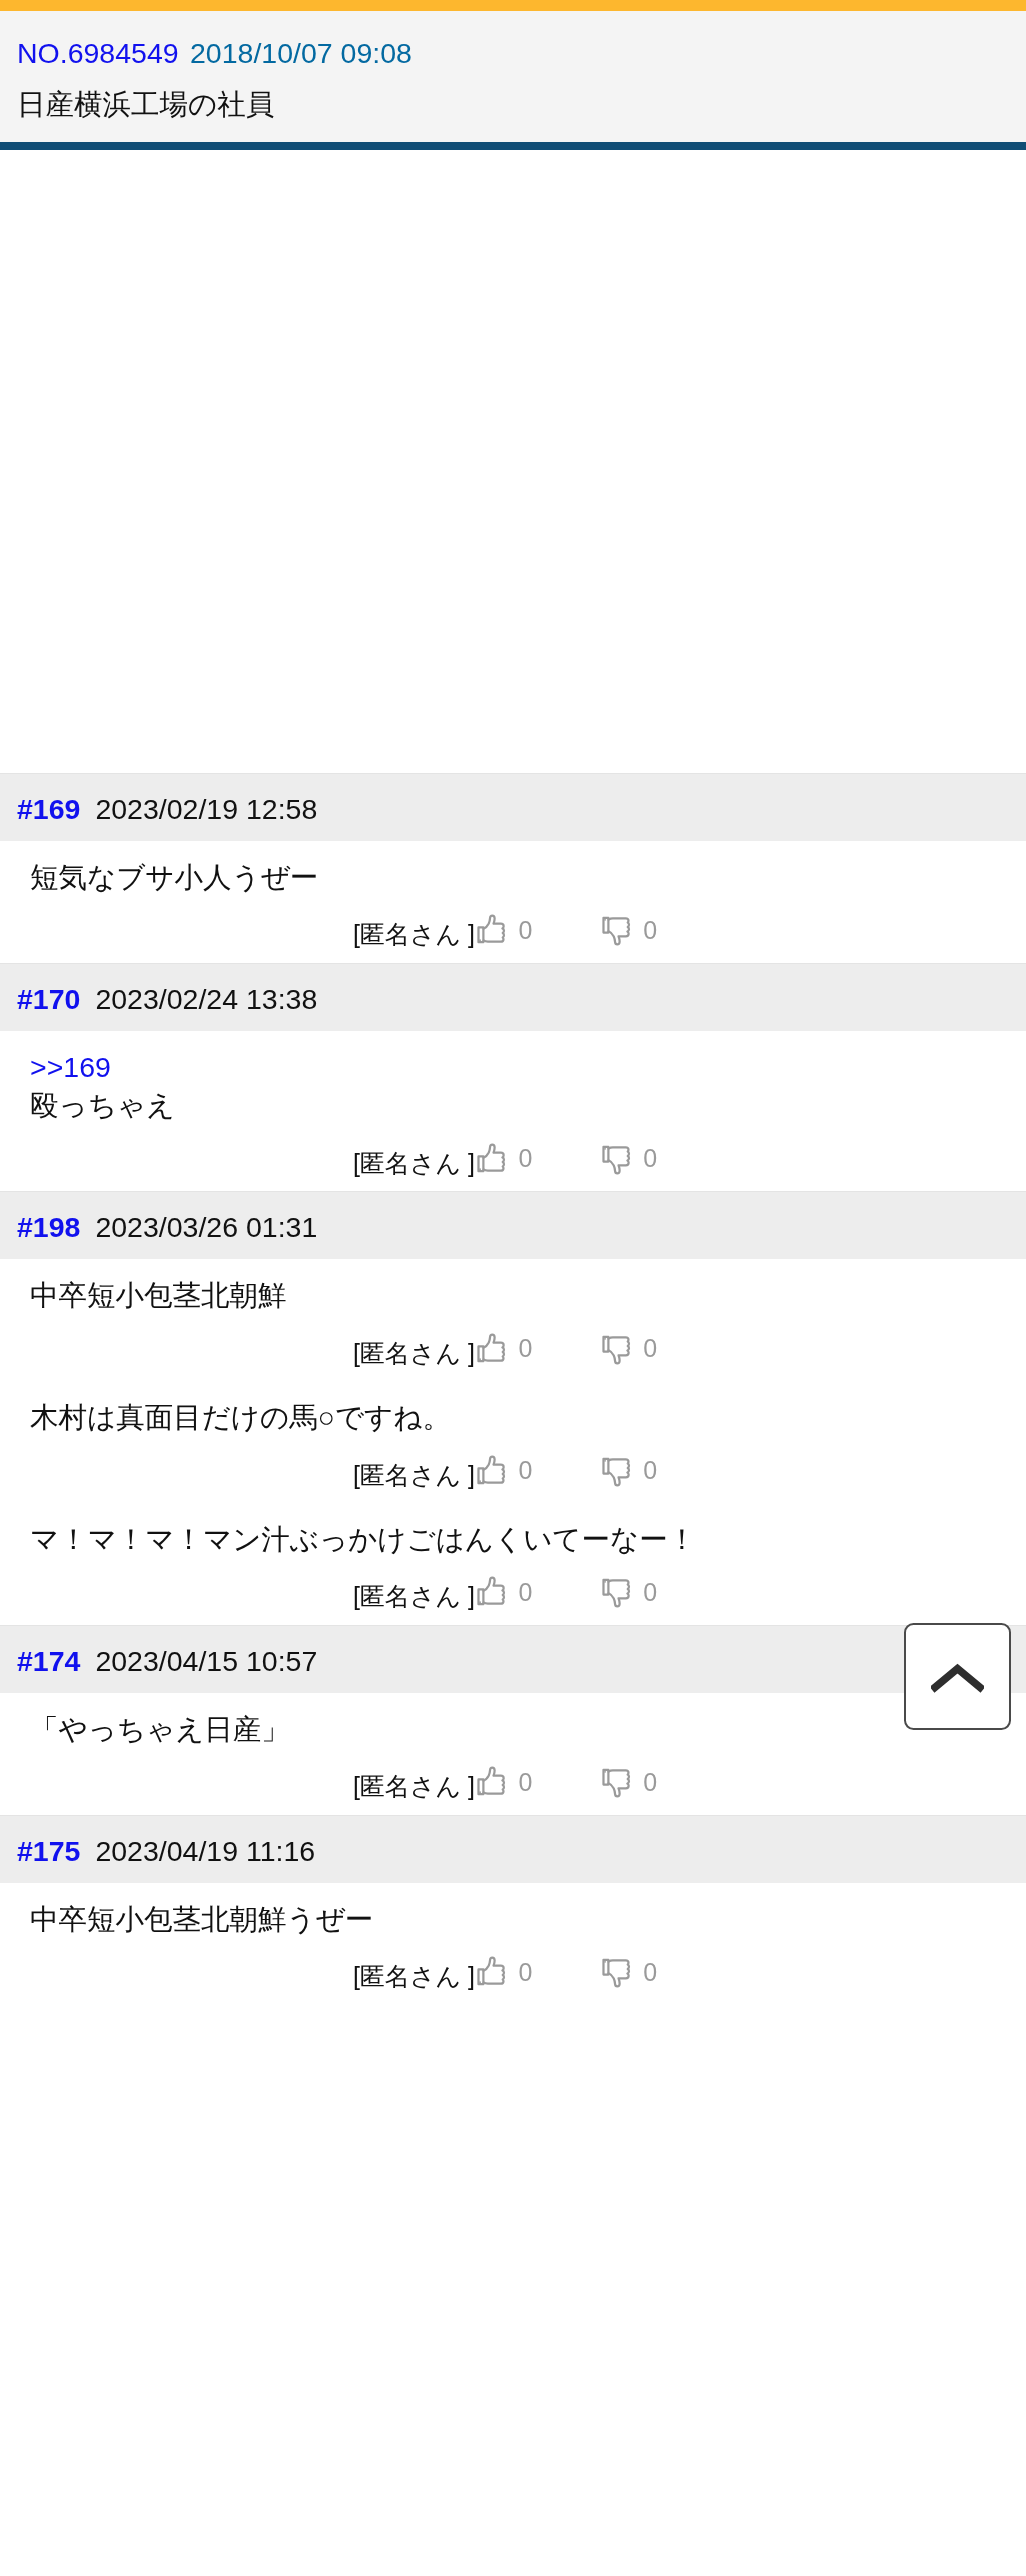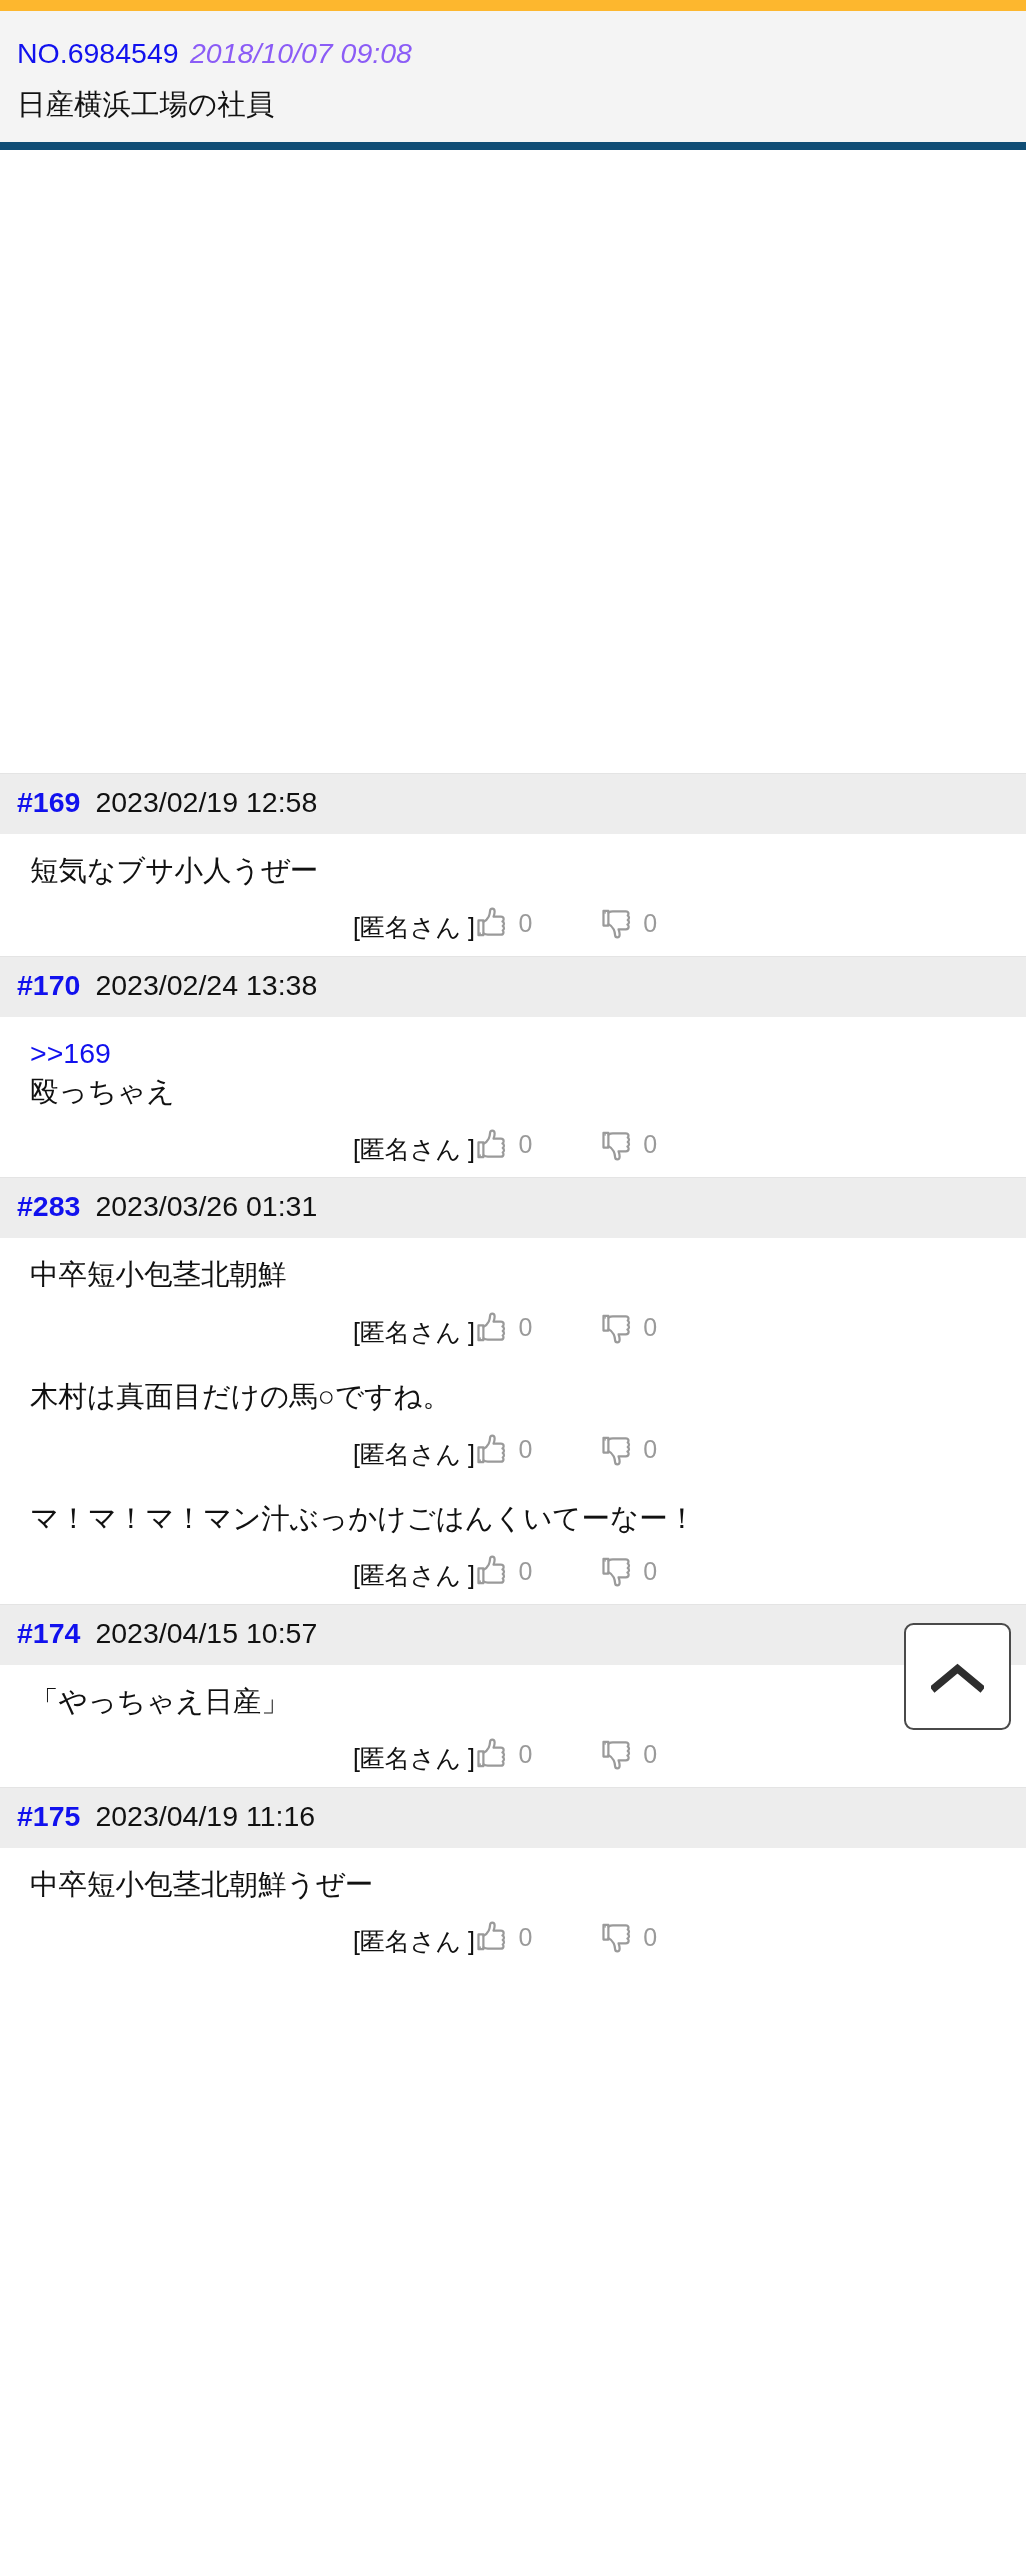--- a/index.html
+++ b/index.html
@@ -33,23 +33,22 @@
   .thread-meta {
     font-size: 28.5px;
     line-height: 1.25;
     white-space: nowrap;
   }
   .thread-no {
     color: #1111ee;
     margin-top: 22px;
   }
   .thread-date {
-    color: #8b5cf6;
+    color: #0369a1;
     margin-left: 11.4px;
-    font-style: italic;
   }
   .thread-title {
     font-size: 28.5px;
     color: #111111;
     margin-top: 16px;
     line-height: 1.25;
   }
 
   
   .ad-slot {
@@ -57,21 +56,21 @@
     background: #ffffff;
   }
 
   
   .post {
     background: #ffffff;
     position: relative;
   }
   .post-head {
     background: #ededed;
-    padding: 11px 17px 15px 17px;
+    padding: 18px 17px 15px 17px;
     font-size: 28.5px;
     line-height: 1.2;
     white-space: nowrap;
     box-sizing: border-box;
     border-top: 1.9px solid #e4e4e4;
   }
   .post-num {
     color: #1111ee;
     font-weight: bold;
   }
@@ -215,21 +214,21 @@
             <path d="M5.4 12.8c1.5 0.6 2.6 1.9 3.3 3.3 0.5 1.1 0.7 2.2 0.8 3.4 0.05 0.9 0.6 1.6 1.4 1.6 0.9 0 1.5-0.8 1.5-1.9 0-1.1-0.3-2.2-0.7-3.2h4.6c1 0 1.8-0.7 1.8-1.6 0-0.6-0.3-1.1-0.8-1.4 0.6-0.2 1-0.8 1-1.5 0-0.6-0.3-1.1-0.8-1.4 0.5-0.3 0.8-0.8 0.8-1.4 0-0.6-0.3-1.1-0.8-1.4 0.3-0.3 0.5-0.7 0.5-1.1 0-0.9-0.8-1.6-1.8-1.6H8.1c-1 0-2 0.3-2.7 0.8" fill="none" stroke="#9a9a9a" stroke-width="1.4" stroke-linejoin="round" stroke-linecap="round"></path>
           </svg>
           <span class="reaction-count">0</span>
         </div>
       </div>
     </div>
   </div>
 
   <div class="post">
     <div class="post-head">
-      <span class="post-num">#283</span><span class="post-date">2023/03/26 01:31</span>
+      <span class="post-num">#198</span><span class="post-date">2023/03/26 01:31</span>
     </div>
     <div class="post-body">
       
       <span>中卒短小包茎北朝鮮</span>
     </div>
     <div class="post-foot">
       <div class="poster-name">[匿名さん ]</div>
       <div class="reactions">
         <div class="reaction">
           <svg width="38" height="38" viewBox="0 0 24 24" aria-hidden="true">

